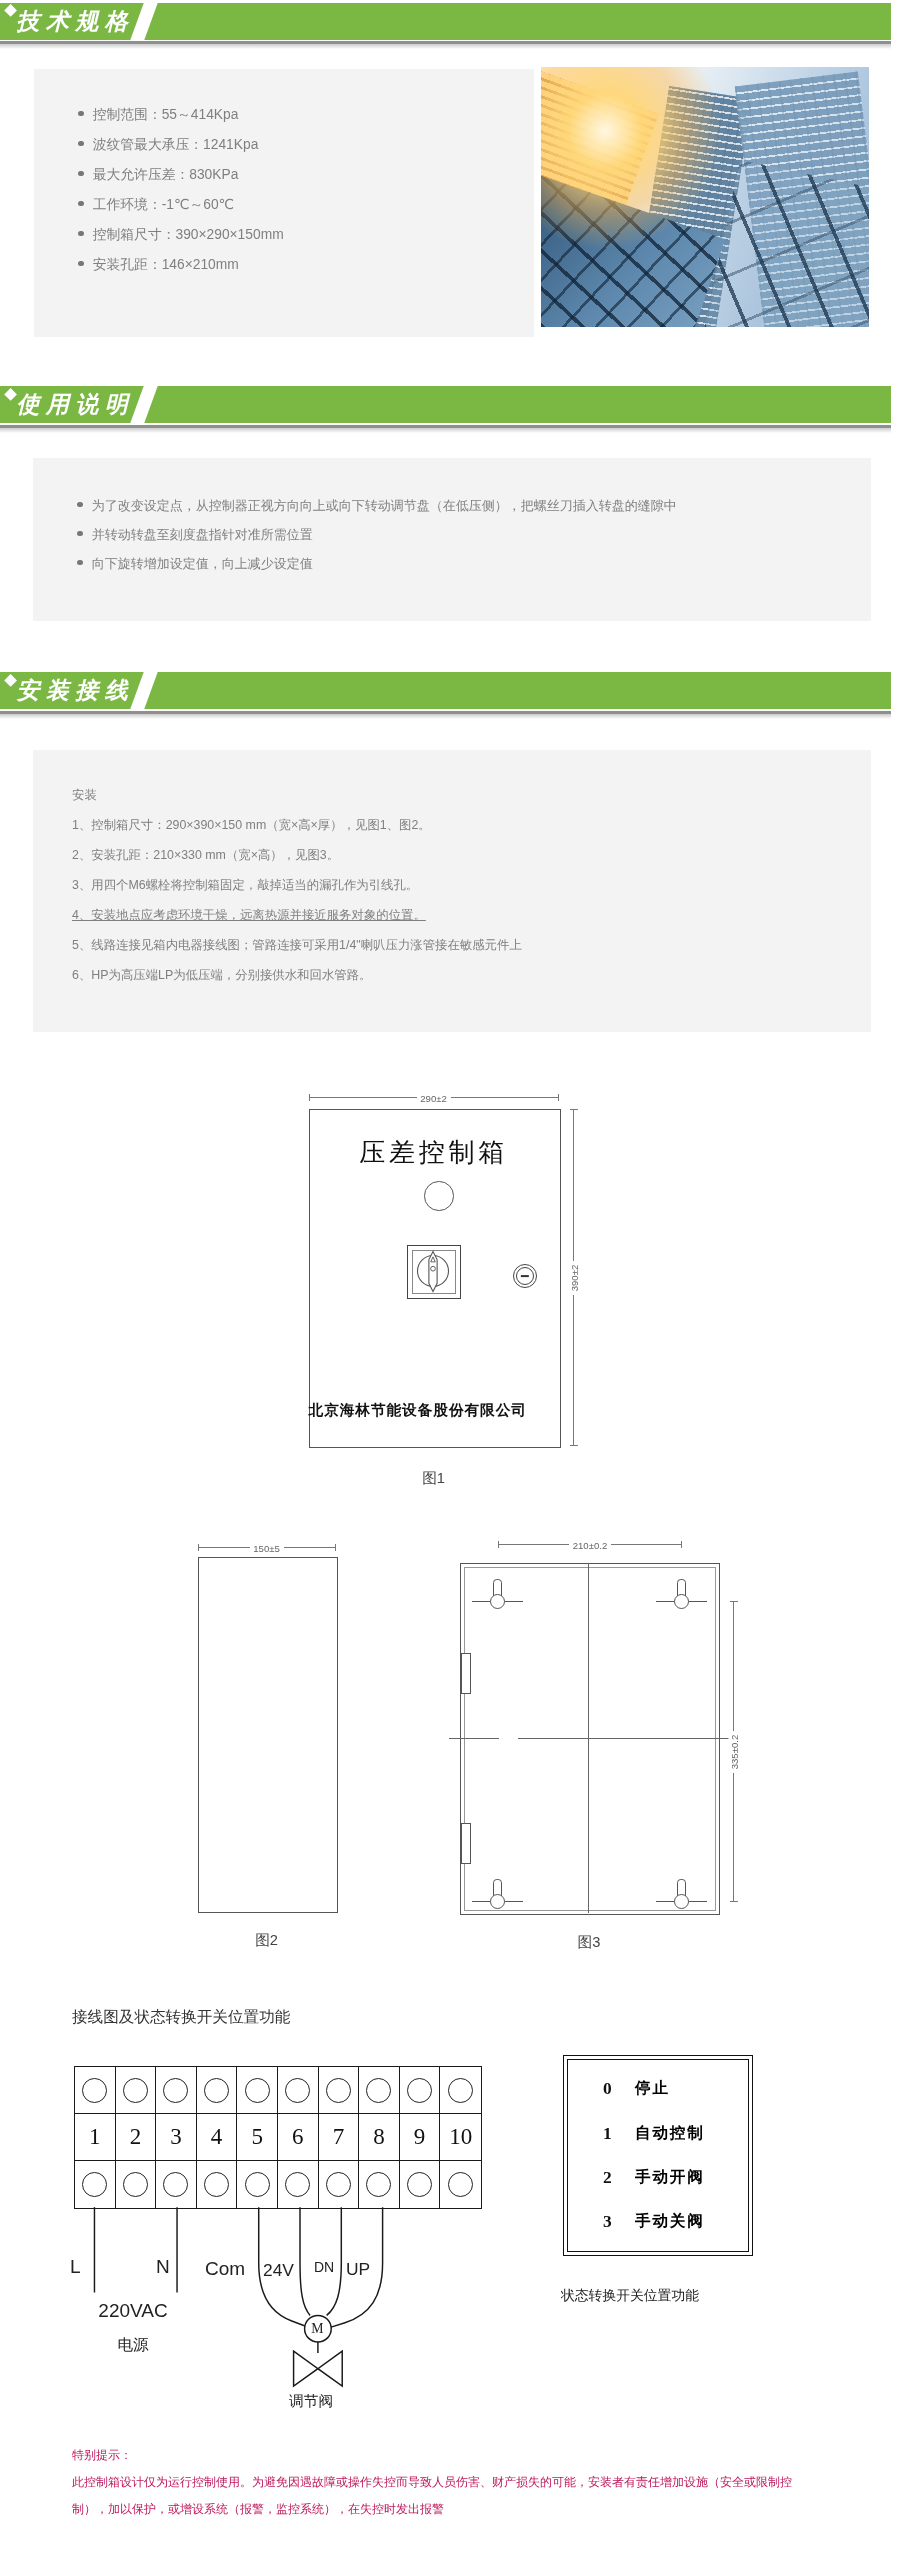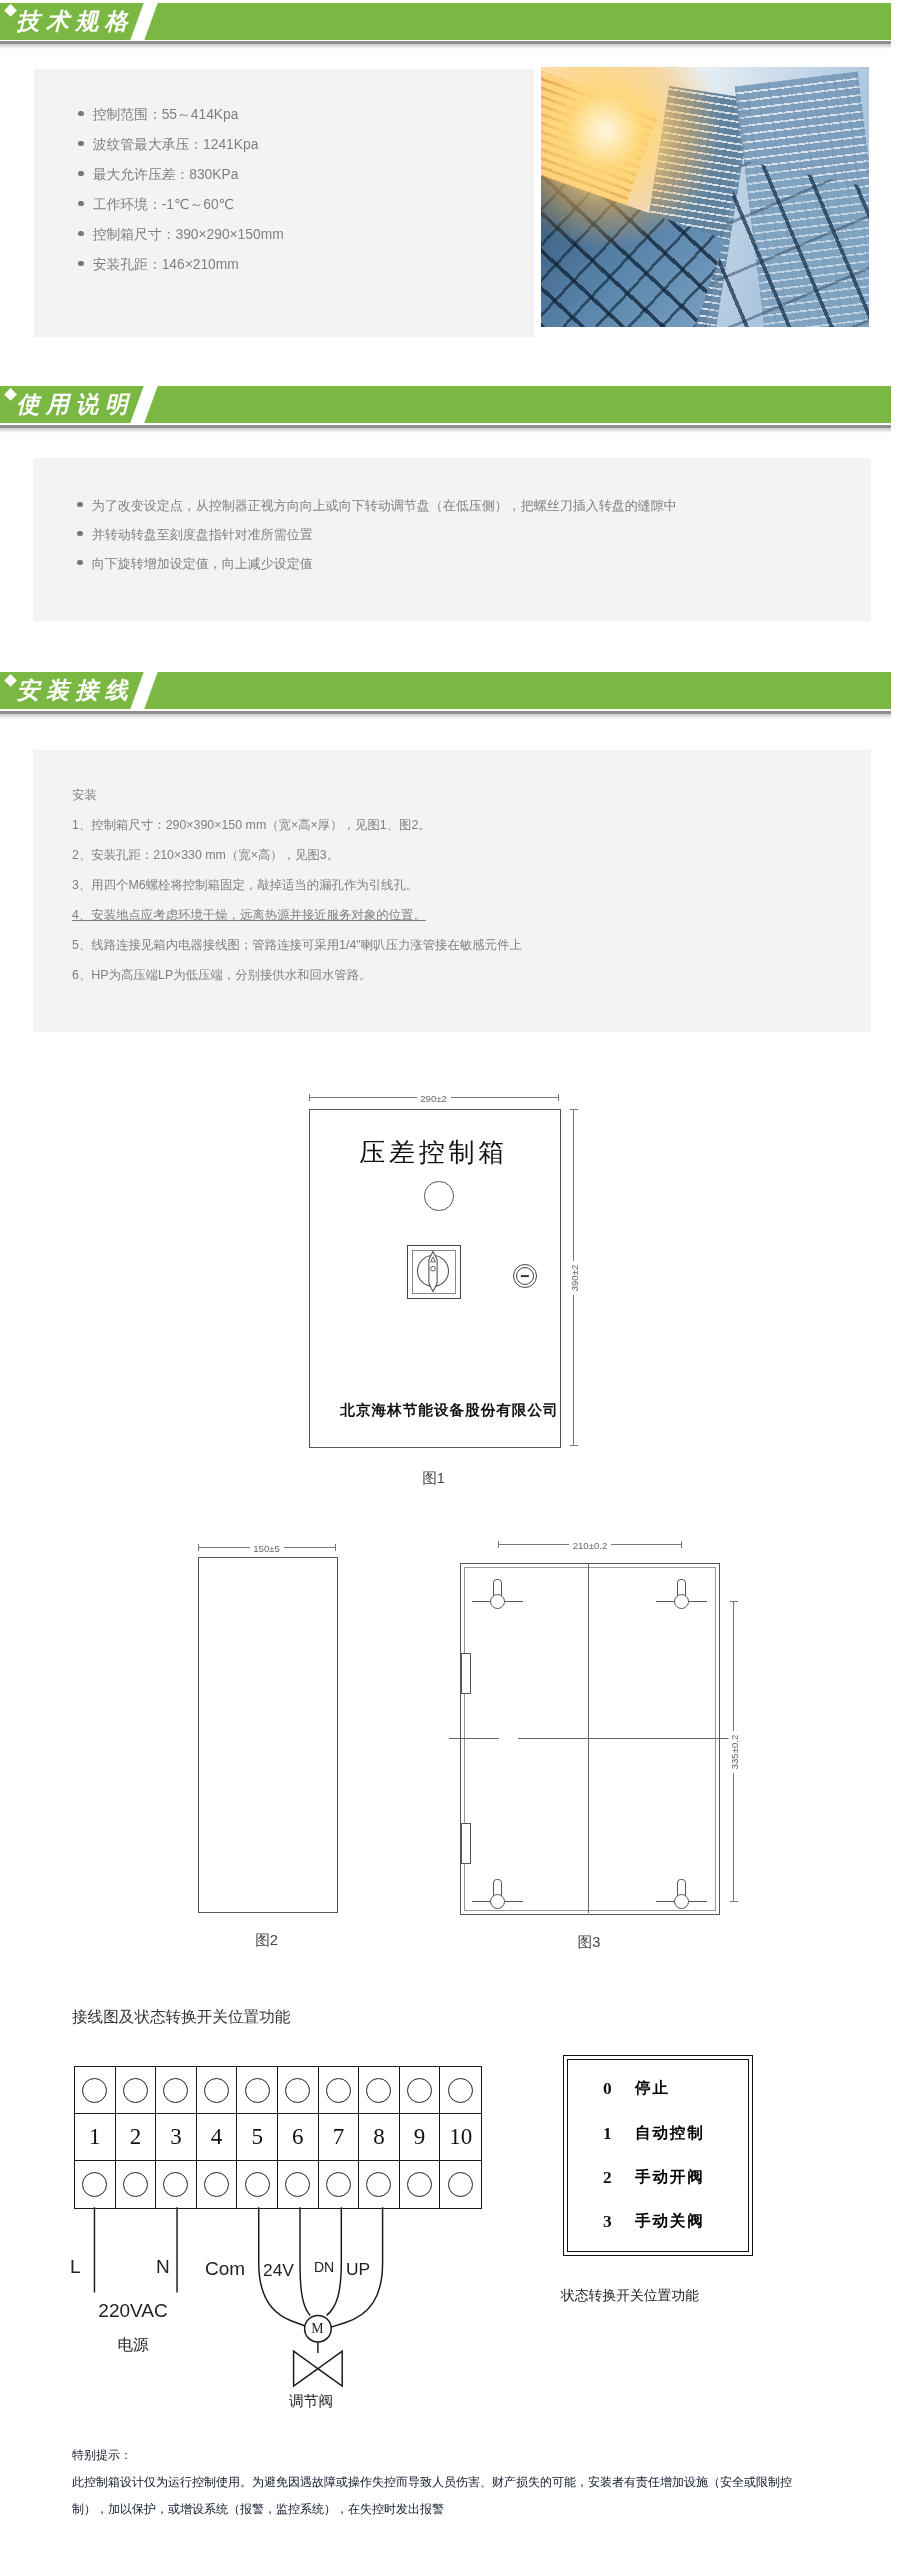--- a/index.html
+++ b/index.html
@@ -91,21 +91,21 @@
                    repeating-linear-gradient(90deg,rgba(60,95,130,.55) 0 1.8px,rgba(170,200,225,.5) 1.8px 11px); }
   .t4 { left:-32px; top:136px; width:197px; height:151px; transform:rotate(19deg);
         background:linear-gradient(115deg,#2f5578 0%,#5d87ac 55%,#7ba3c4 100%); }
   .t4::before { content:""; position:absolute; inset:0;
         background:repeating-linear-gradient(24deg,rgba(15,35,55,.75) 0 3.7px,transparent 3.7px 27.5px),
                    repeating-linear-gradient(114deg,rgba(15,35,55,.6) 0 2.8px,transparent 2.8px 24px); }
   .t5 { left:179px; top:110px; width:183px; height:174px; transform:rotate(12deg);
         background:repeating-linear-gradient(55deg,rgba(35,60,85,.8) 0 3.7px,rgba(140,175,205,.25) 3.7px 39px),
                    repeating-linear-gradient(-35deg,rgba(35,60,85,.55) 0 2.8px,transparent 2.8px 48px); }
 
-  .notice { position:absolute; font-size:12px; color:#0f172a; white-space:nowrap; }
+  .notice { position:absolute; font-size:12px; color:#be185d; white-space:nowrap; }
 </style>
 </head>
 <body>
 
 <div class="page">
 
   <div class="hdr" style="top:2.8px;">
     <div class="hdr-diamond"></div>
     <div class="hdr-slash"></div>
     <div class="hdr-title">技术规格</div>
@@ -179,21 +179,21 @@
         <circle cx="28.5" cy="28.5" r="17" fill="none" stroke="#555" stroke-width="1.2"></circle>
         <path d="M28.5,7 L33,16 L33,42 L28.5,51 L24,42 L24,16 Z" fill="#fff" stroke="#555" stroke-width="1.2"></path>
         <path d="M28.5,13 L31,18.5 L26,18.5 Z" fill="none" stroke="#555" stroke-width="1"></path>
         <circle cx="28.5" cy="26" r="2.6" fill="none" stroke="#555" stroke-width="1"></circle>
       </svg>
     </div>
     <div class="lock" style="left:209px; top:173px;"></div>
     <div class="dimv" style="left:269px; top:18.3px; height:337px;">
       <span class="dlab">390±2</span>
     </div>
-    <div class="a" style="left:4.6px; top:310px; width:250px; text-align:right; font-size:14.7px; font-weight:bold; color:#111; letter-spacing:0.9px;">北京海林节能设备股份有限公司</div>
+    <div class="a" style="left:4.6px; top:310px; width:250px; text-align:left; font-size:14.7px; font-weight:bold; color:#111; letter-spacing:0.9px;">北京海林节能设备股份有限公司</div>
     <div class="fig-caption" style="left:4.6px; top:378px; width:250px; text-align:center;">图1</div>
   </div>
 
   <div class="a" style="left:193px; top:1541px; width:147px; height:422px;">
     <div class="dimh" style="left:4.6px; top:5.5px; width:138px;">
       <span class="dlab">150±5</span>
     </div>
     <div class="drect" style="left:4.6px; top:15.6px; width:138px; height:354px;"></div>
     <div class="fig-caption" style="left:4.6px; top:390px; width:138px; text-align:center;">图2</div>
   </div>

